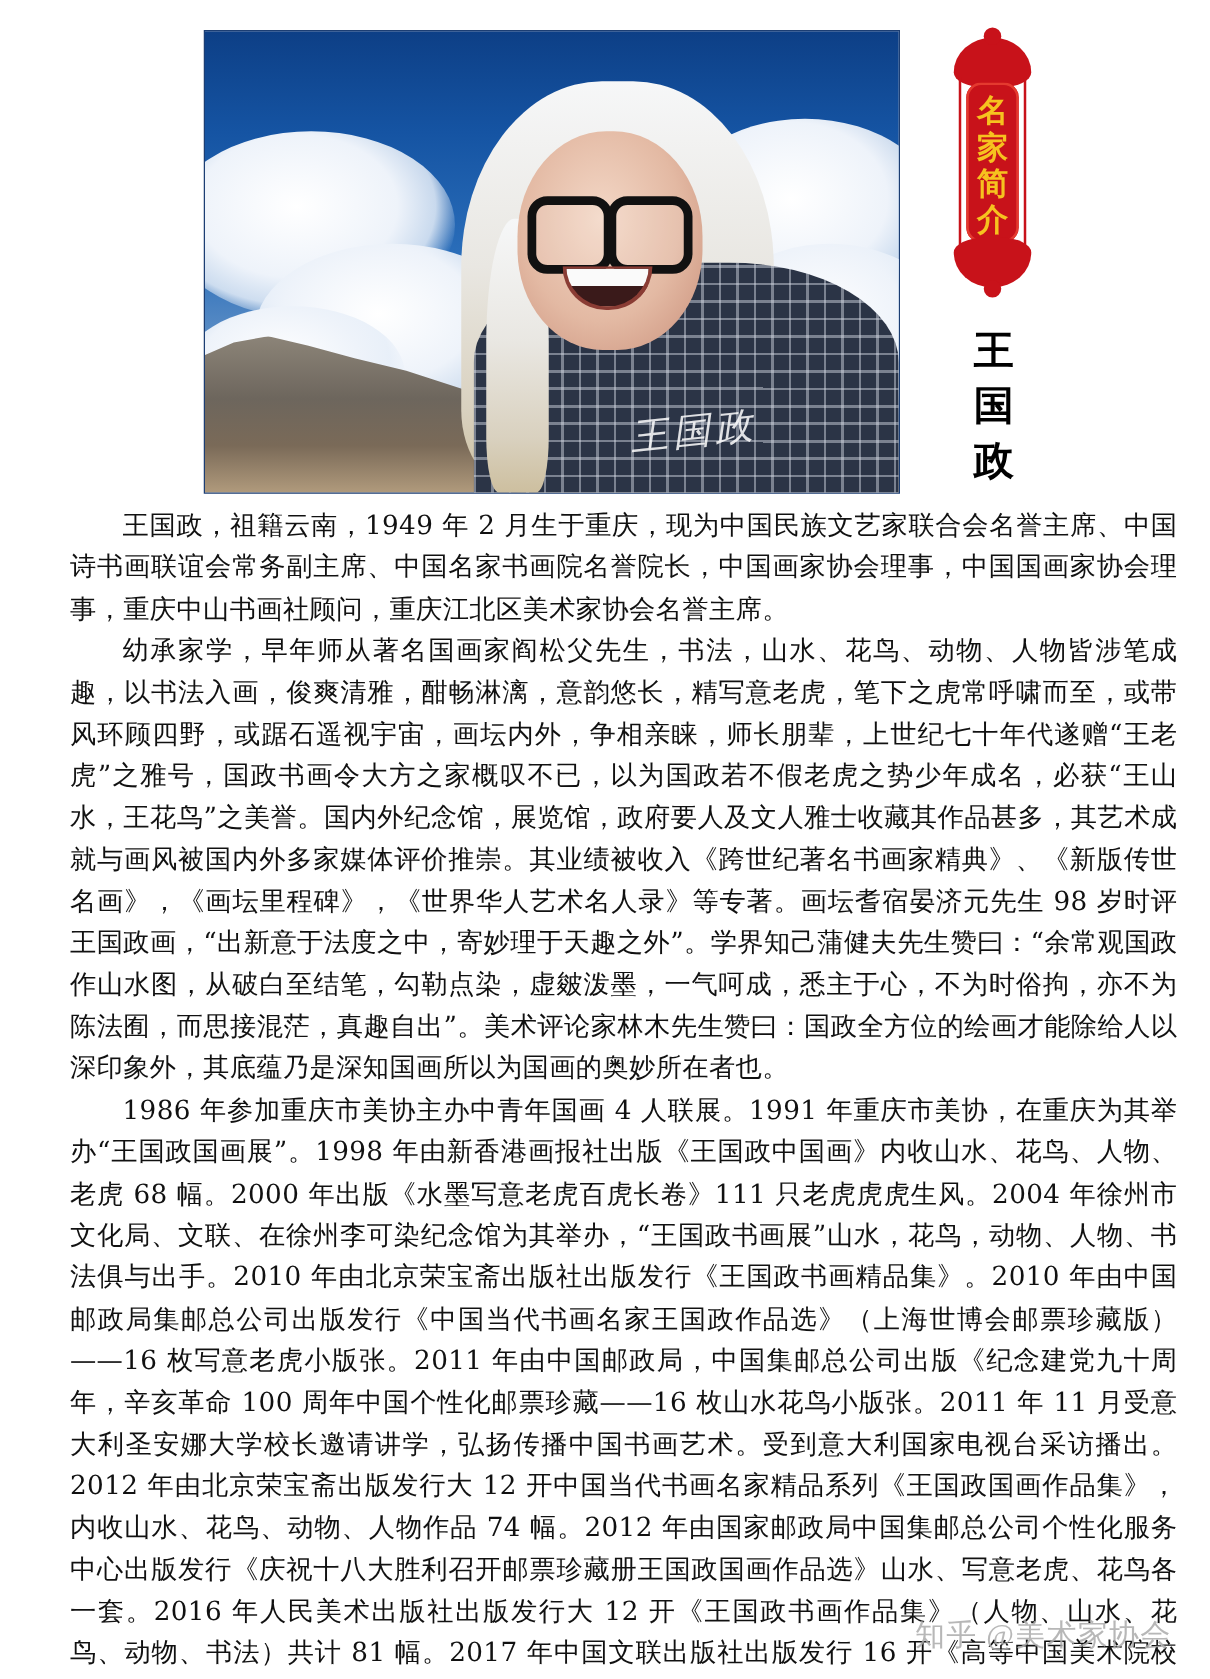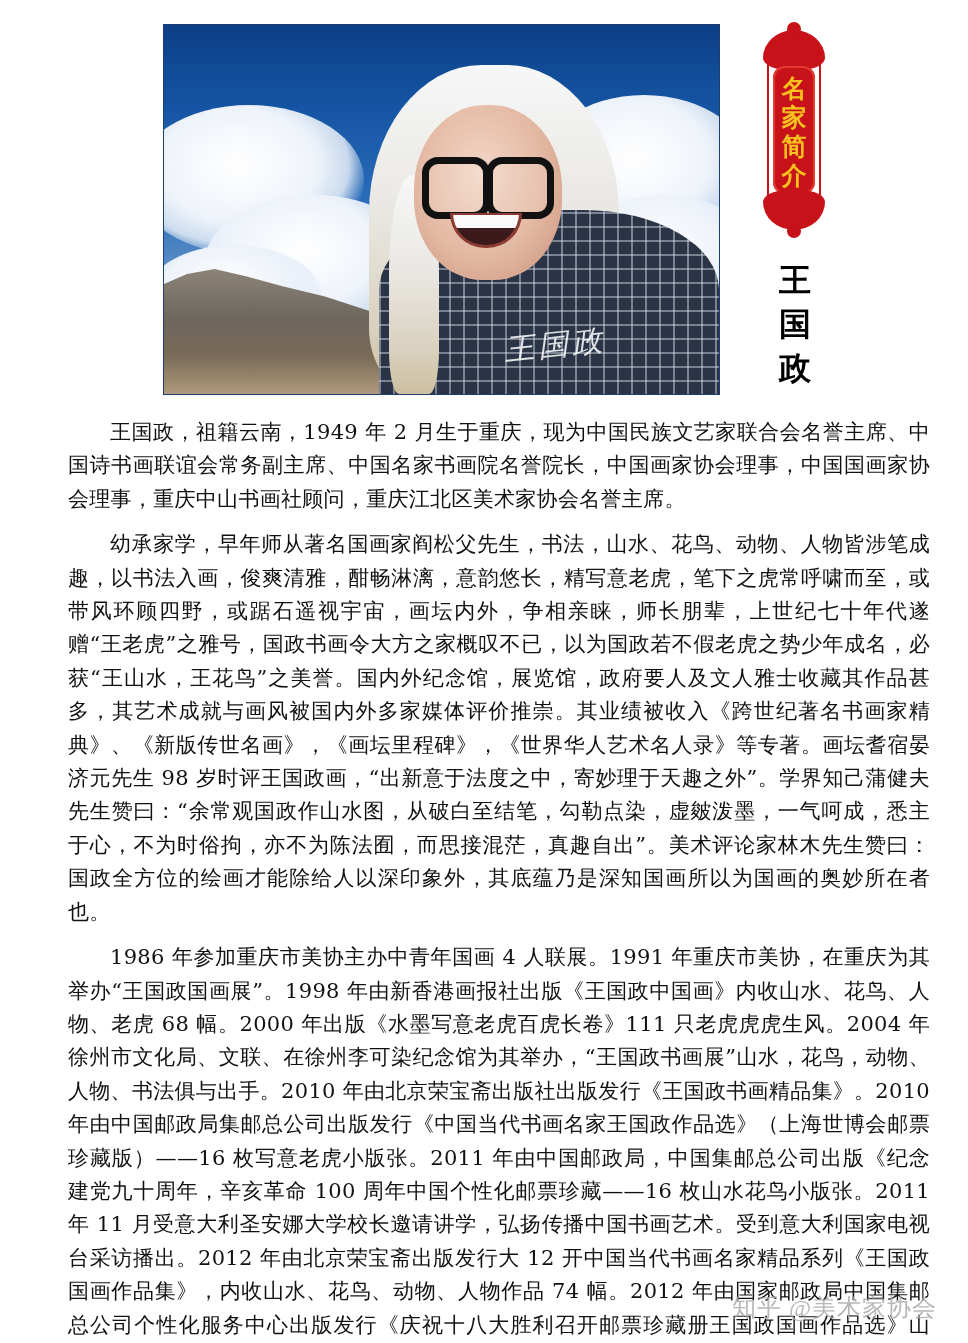--- a/index.html
+++ b/index.html
@@ -42,21 +42,21 @@
                    border-radius: 12px; box-shadow: inset 0 0 0 2px #e43a2f; }
   .plaque .panel-text { position: absolute; left: 0; right: 0; top: 8px; text-align: center; color: #f6c21f;
                         font-family: "DejaVu Serif", serif; font-weight: bold; font-size: 25px; line-height: 29px; }
 
   .artist-name { position: absolute; left: 772px; top: 258px; width: 46px; text-align: center;
                  font-family: "DejaVu Serif", serif; font-weight: bold; font-size: 32px; line-height: 44px; color: #000; }
 
   
   .bio { position: absolute; left: 56px; top: 404px; width: 886px; font-size: 21px; line-height: 33.4px;
          text-align: justify; text-justify: inter-character; letter-spacing: 0.3px; }
-  .bio p { margin: 12px; text-indent: 2em; }
+  .bio p { margin: 0; text-indent: 2em; }
 
   .watermark { position: absolute; left: 732px; top: 1292px; font-family: Liberation Serif, serif;
                font-size: 24px; color: rgba(170,170,170,0.85); letter-spacing: 1px; }
 </style>
 </head>
 <body>
 
 <div class="photo" title="Portrait of Wang Guozheng with long white hair and black glasses against blue sky and clouds">
   <div class="cloud" style="left:-30px;top:80px;width:230px;height:150px;"></div>
   <div class="cloud" style="left:40px;top:170px;width:220px;height:140px;"></div>

